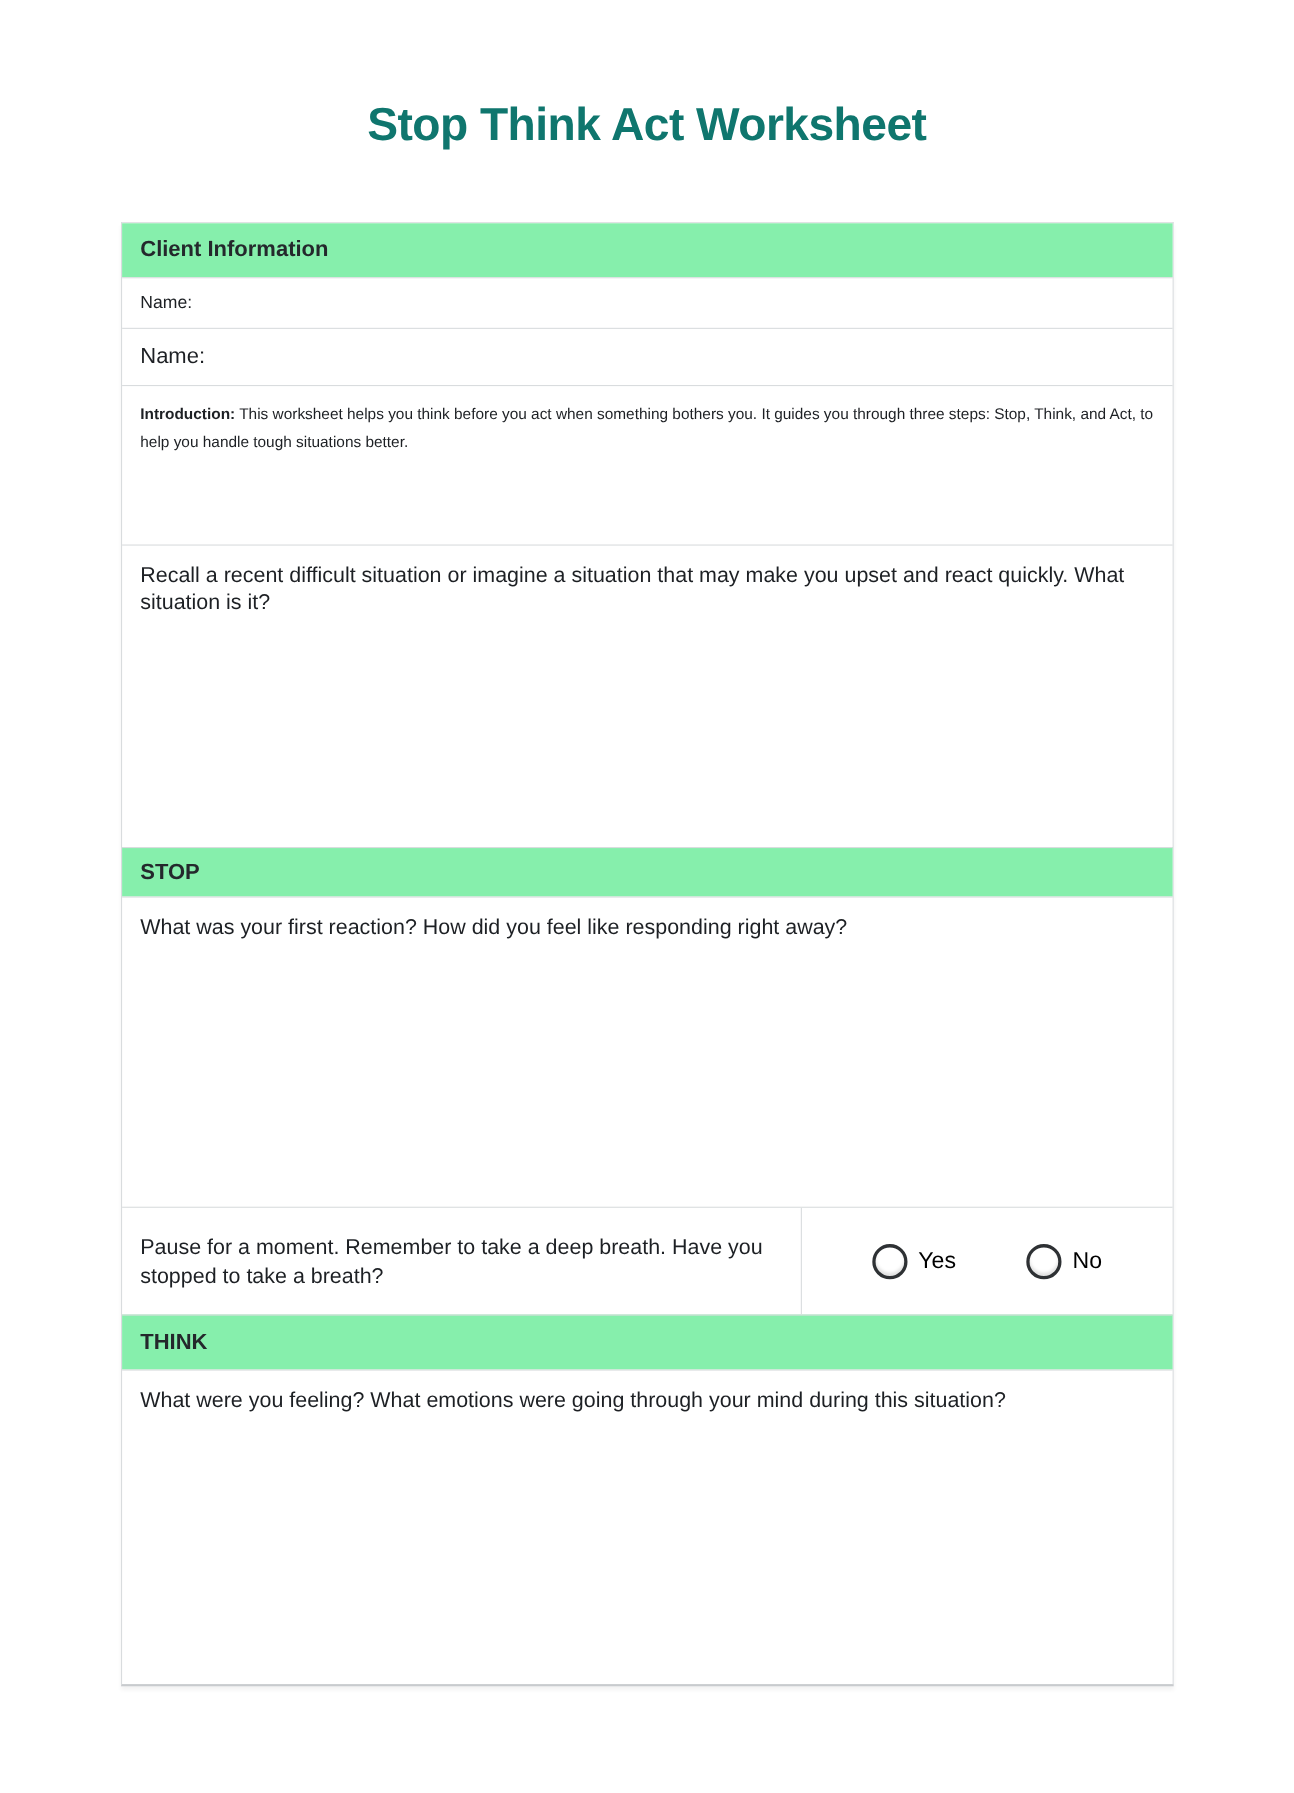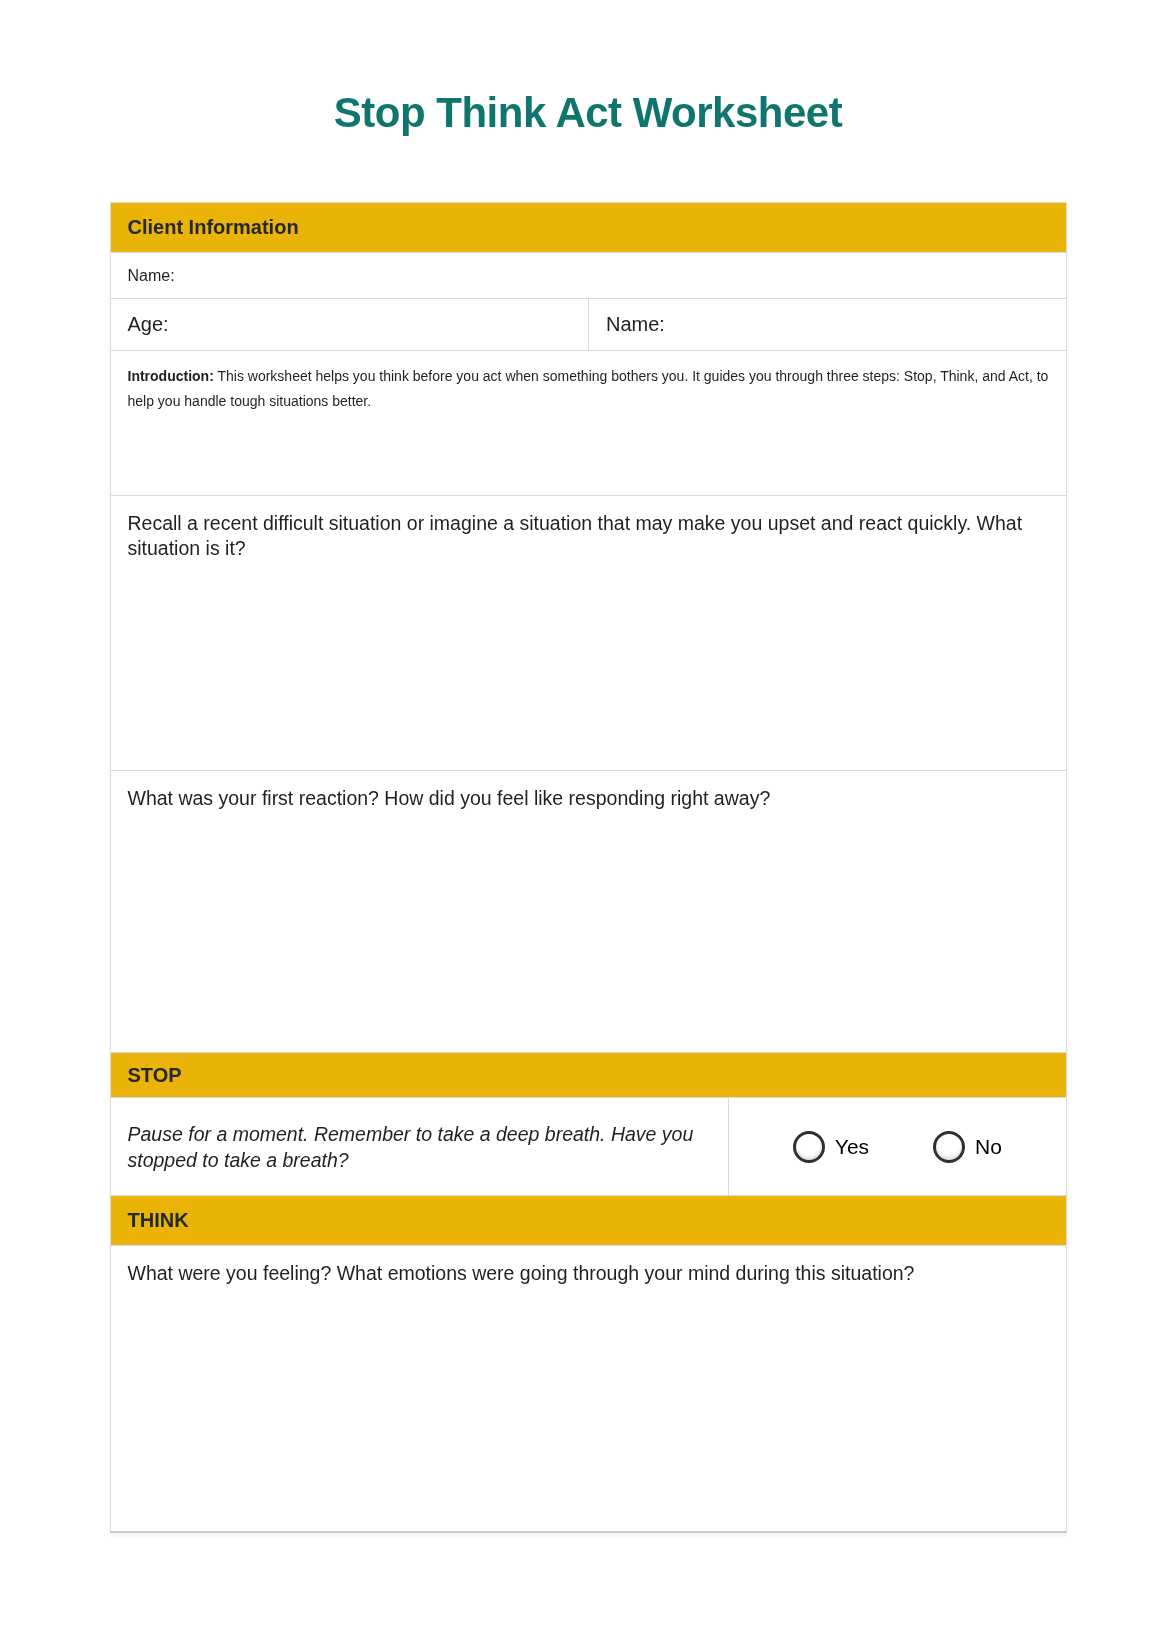--- a/index.html
+++ b/index.html
@@ -24,21 +24,21 @@
     width: 957px;
     margin: 66px auto 0 auto;
     border: 1px solid #d9dcde;
     border-bottom: 2px solid #c8cbce;
     box-shadow: 0 3px 4px rgba(0,0,0,0.05);
     background: #ffffff;
   }
   .row { width: 100%; }
   .row + .row { border-top: 1px solid #d9dcde; }
   .section-header {
-    background: #eab308;
+    background: #86efac;
     display: flex;
     align-items: center;
     padding: 0 17px;
   }
   .section-header .header-label {
     font-size: 20px;
     font-weight: 700;
     color: #24282c;
   }
   .h-client { height: 49px; }
@@ -77,21 +77,20 @@
   .a-think     { height: 286px; }
   .pause-row { display: flex; height: 98px; }
   .pause-text-cell {
     width: 64.8%;
     display: flex;
     align-items: center;
     padding: 0 30px 0 17px;
     font-size: 19.5px;
     line-height: 26px;
     border-right: 1px solid #d9dcde;
-    font-style: italic;
   }
   .radio-cell {
     width: 35.2%;
     display: flex;
     align-items: center;
     justify-content: center;
     gap: 64px;
   }
   .radio-option {
     display: flex;
@@ -122,44 +121,41 @@
     <div class="row section-header h-client">
       <span class="header-label">Client Information</span>
     </div>
 
     <div class="row field-row">
       <span>Name:</span>
     </div>
 
     <div class="row split-row">
       <div class="cell">
-        <span>Age:</span>
-      </div>
-      <div class="cell">
         <span>Name:</span>
       </div>
     </div>
 
     <div class="row intro-row">
       <p>
         <strong>Introduction:</strong>
         <span>This worksheet helps you think before you act when something bothers you. It guides you through three steps: Stop, Think, and Act, to help you handle tough situations better.</span>
       </p>
     </div>
 
     <div class="row answer-area a-situation">
       <p>Recall a recent difficult situation or imagine a situation that may make you upset and react quickly. What situation is it?</p>
     </div>
 
+    <div class="row section-header h-stop">
+      <span class="header-label">STOP</span>
+    </div>
+
     <div class="row answer-area a-stop">
       <p>What was your first reaction? How did you feel like responding right away?</p>
-    </div>
-
-    <div class="row section-header h-stop">
-      <span class="header-label">STOP</span>
     </div>
 
     <div class="row pause-row">
       <div class="pause-text-cell">
         <p>Pause for a moment. Remember to take a deep breath. Have you stopped to take a breath?</p>
       </div>
       <div class="radio-cell">
         <span class="radio-option">
           <span class="radio-circle"></span>
           <span class="radio-label">Yes</span>

